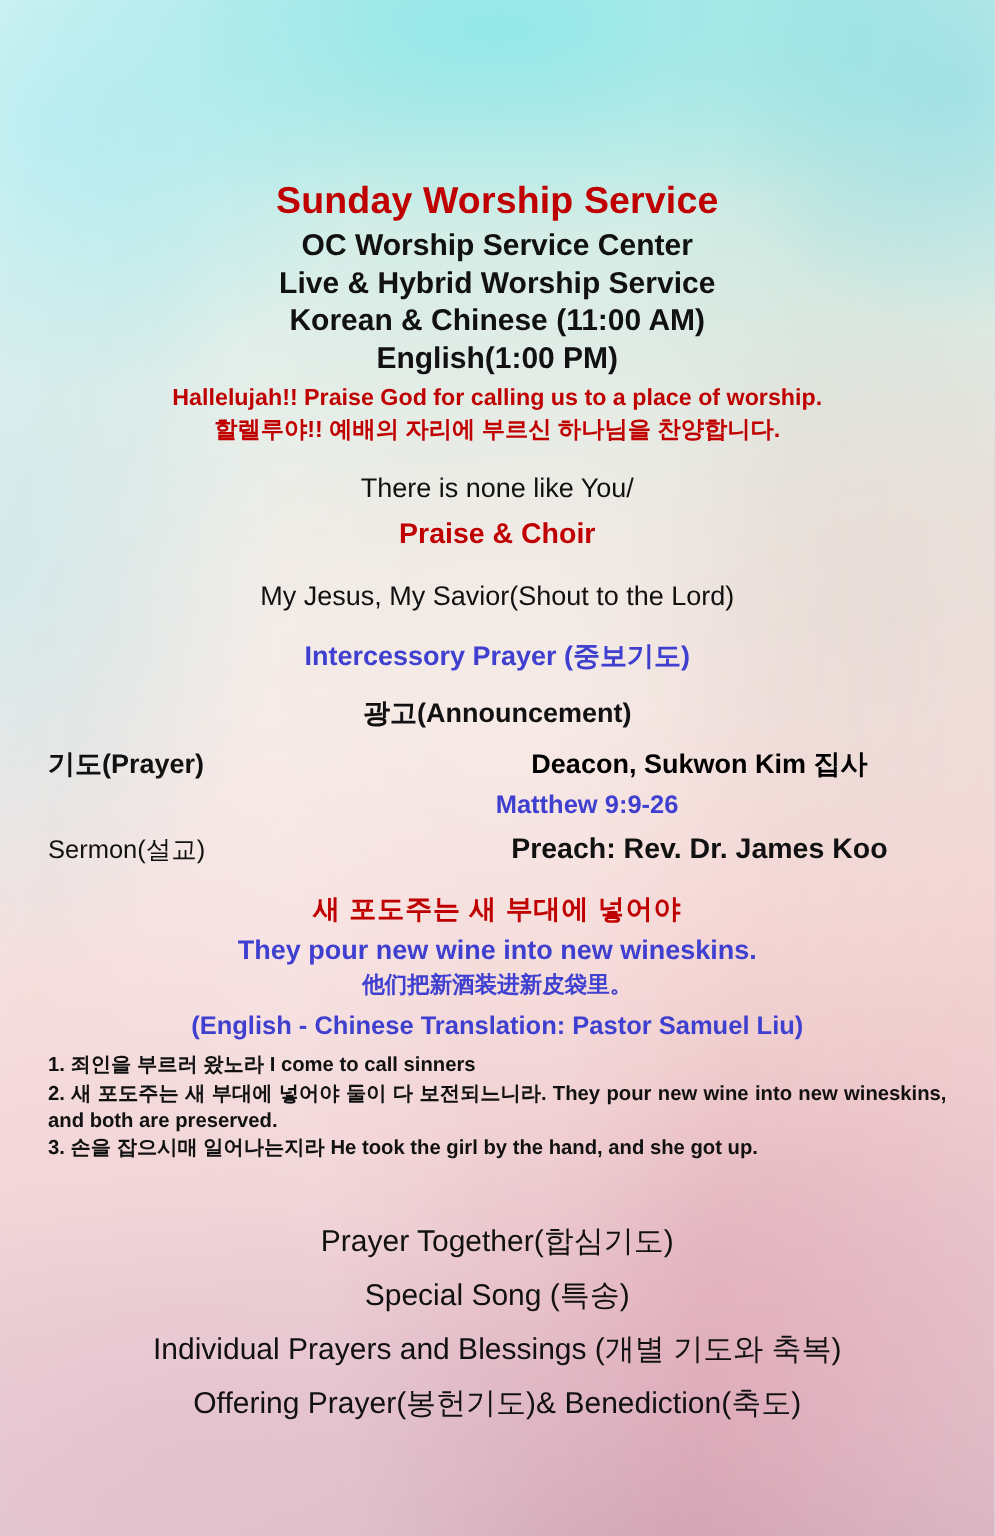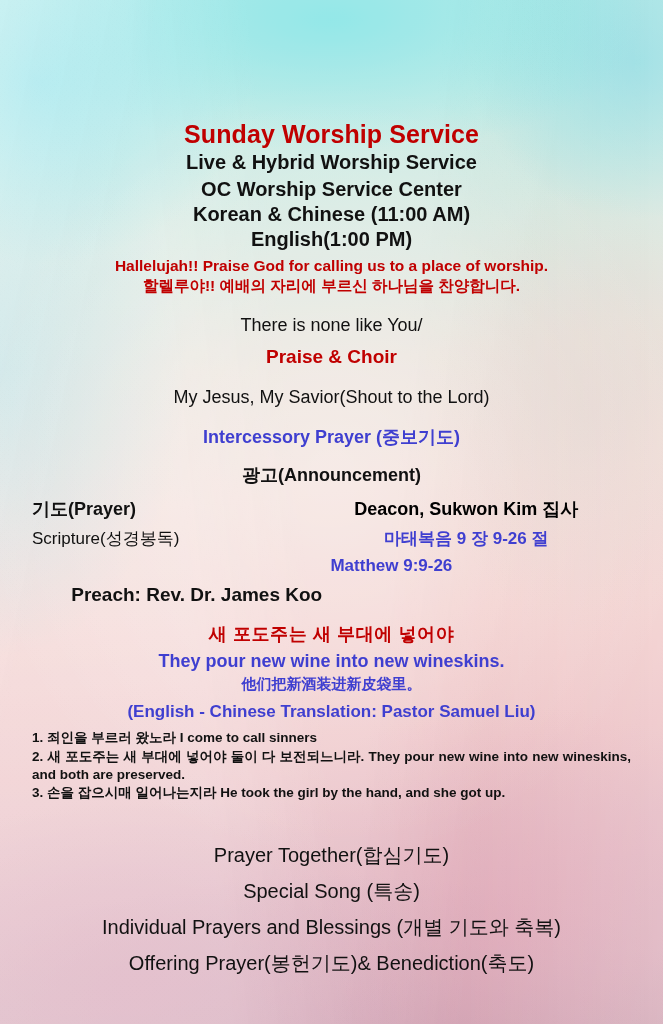--- a/index.html
+++ b/index.html
@@ -216,49 +216,46 @@
   <div class="bg-layer bg-base"></div>
   <div class="bg-layer bg-blue-left"></div>
   <div class="bg-layer bg-teal-mid"></div>
   <div class="bg-layer bg-pink-bottom"></div>
   <div class="bg-layer bg-streaks"></div>
   <div class="bg-layer bg-vignette"></div>
 
   <div class="content">
 
     <div class="line title">Sunday Worship Service</div>
+    <div class="line sub-black">OC Worship Service Center</div>
     <div class="line sub-black tight">Live &amp; Hybrid Worship Service</div>
-    <div class="line sub-black">OC Worship Service Center</div>
     <div class="line sub-black tight">Korean &amp; Chinese (11:00 AM)</div>
     <div class="line sub-black tight">English(1:00 PM)</div>
 
     <div class="line hallelujah">Hallelujah!! Praise God for calling us to a place of worship.</div>
     <div class="line hallelujah-kr">할렐루야!! 예배의 자리에 부르신 하나님을 찬양합니다.</div>
 
     <div class="line song">There is none like You/</div>
 
     <div class="line praise-choir">Praise &amp; Choir</div>
     <div class="line song second">My Jesus, My Savior(Shout to the Lord)</div>
 
     <div class="line intercessory">Intercessory Prayer (중보기도)</div>
     <div class="line announcement">광고(Announcement)</div>
 
     <div class="row">
       <div class="left b">기도(Prayer)</div>
       <div class="right b">Deacon, Sukwon Kim 집사</div>
     </div>
 
-    <div class="row row-scripture">
-      <div class="left">Scripture(성경봉독)</div>
-      <div class="right">마태복음 9 장 9-26 절</div>
-    </div>
 
     <div class="matthew">Matthew 9:9-26</div>
 
     <div class="row row-sermon">
+      <div class="left">Sermon(설교)</div>
       <div class="right">Preach: Rev. Dr. James Koo</div>
     </div>
 
     <div class="line theme-kr">새 포도주는 새 부대에 넣어야</div>
     <div class="line theme-en">They pour new wine into new wineskins.</div>
     <div class="line theme-cn">他们把新酒装进新皮袋里。</div>
     <div class="line translation">(English - Chinese Translation: Pastor Samuel Liu)</div>
 
     <div class="points">
       <p>1. 죄인을 부르러 왔노라 I come to call sinners</p>

